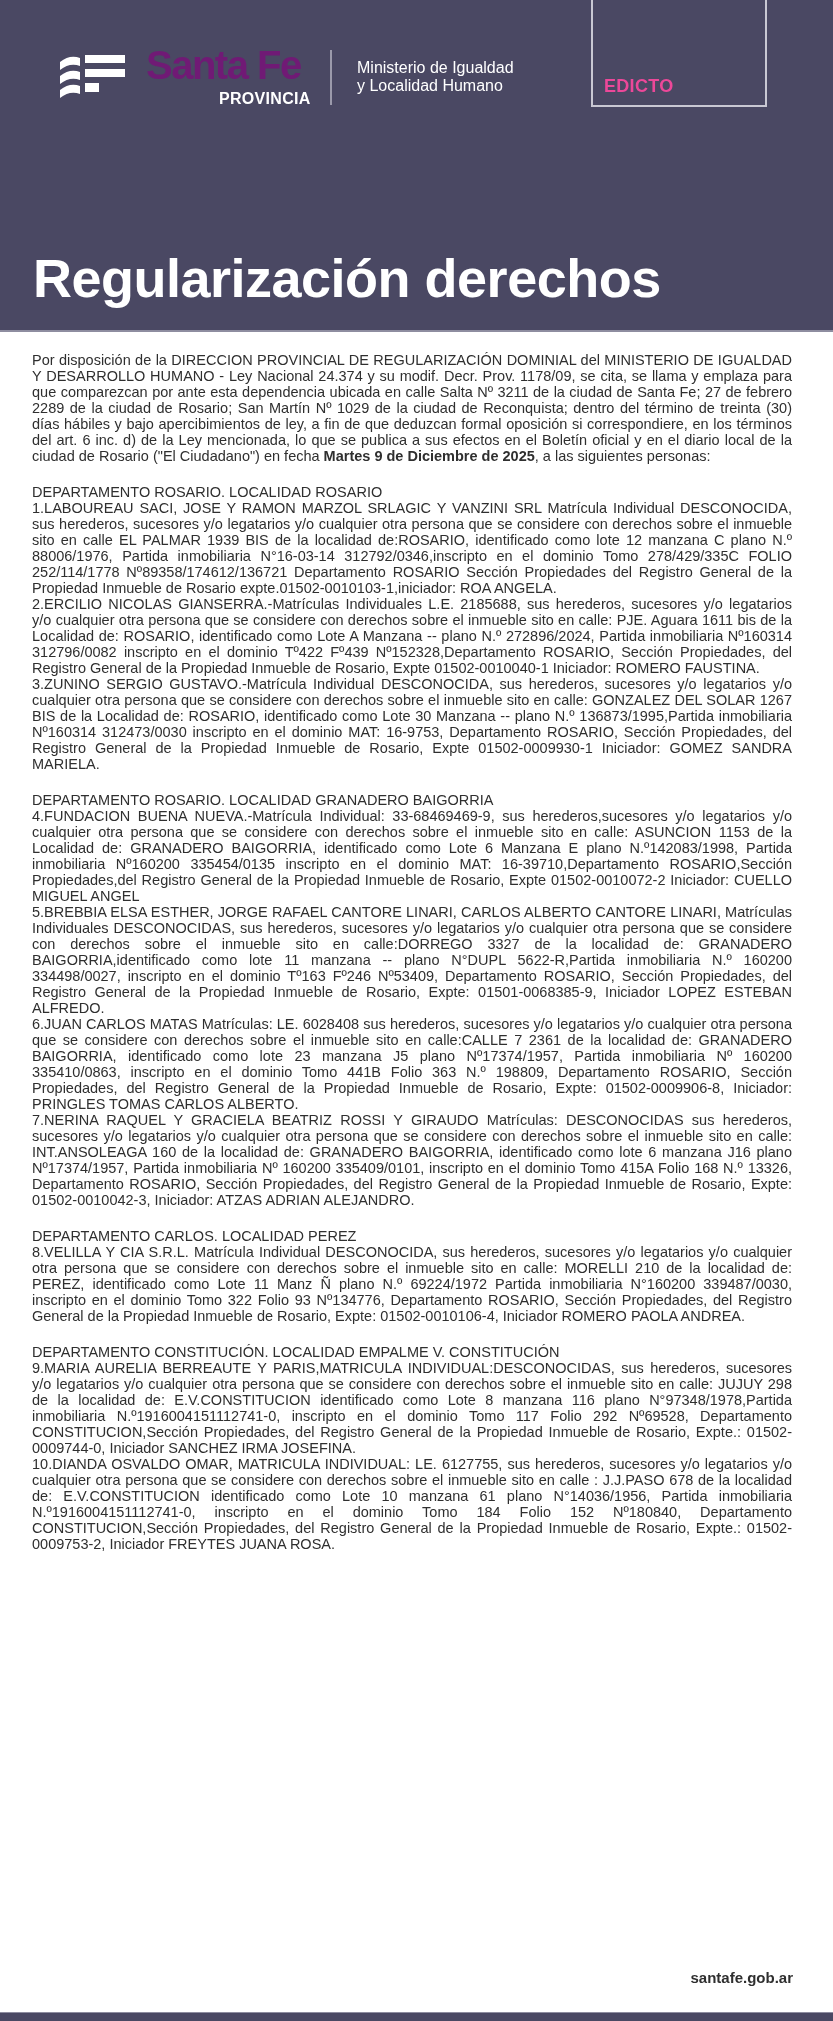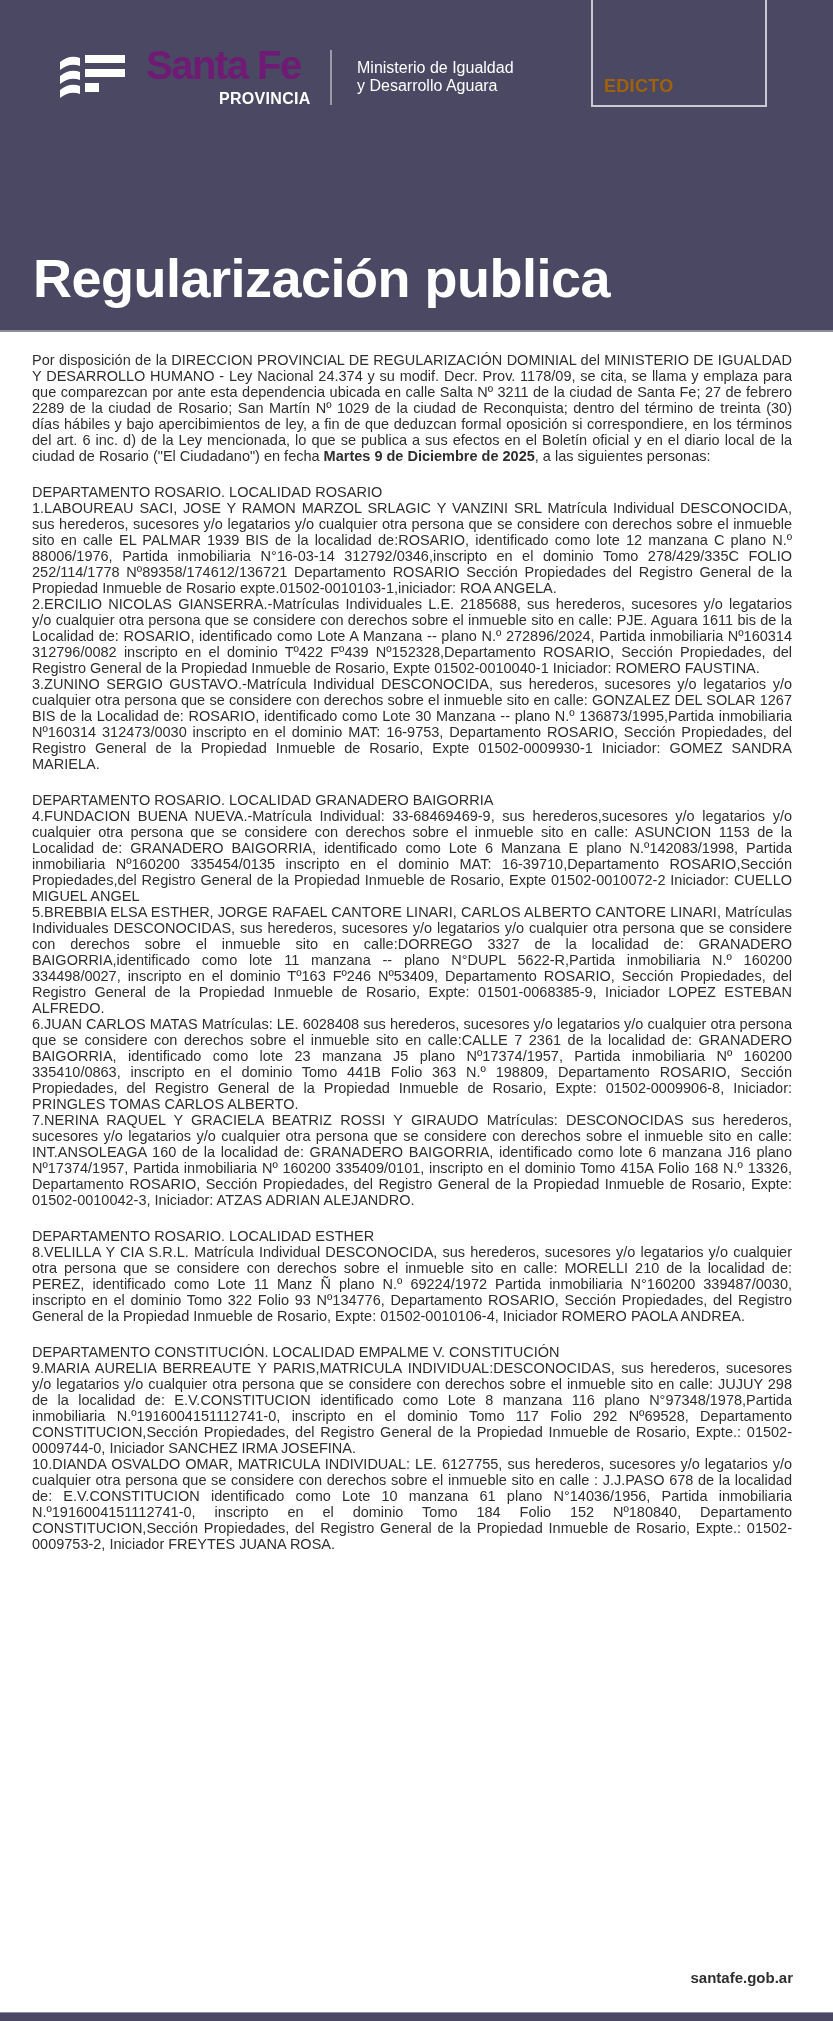--- a/index.html
+++ b/index.html
@@ -5,21 +5,21 @@
   html, body { margin: 0; padding: 0; background: #ffffff; }
   body { width: 833px; height: 2021px; position: relative; overflow: hidden; font-family: "Liberation Sans", "DejaVu Sans", sans-serif; color: #2f2f2f; }
   .header { position: absolute; left: 0; top: 0; width: 833px; height: 330px; background: #4a4863; }
   .header-border { position: absolute; left: 0; top: 330px; width: 833px; height: 2px; background: #8e8da0; }
   .logo { position: absolute; left: 58px; top: 50px; width: 70px; height: 55px; }
   .brand { position: absolute; left: 134px; top: 42px; color: #701a75; font-weight: bold; font-size: 40px; letter-spacing: -1.5px; line-height: 46px; font-family: "Liberation Sans", sans-serif; margin-left: 12px; }
   .brand-sub { position: absolute; left: 219px; top: 90px; color: #fff; font-weight: bold; font-size: 16px; letter-spacing: 0.3px; }
   .divider { position: absolute; left: 330px; top: 50px; width: 2px; height: 55px; background: #9b9aab; }
   .ministry { position: absolute; left: 357px; top: 59px; color: #fff; font-size: 16px; line-height: 18px; font-weight: normal; }
   .edicto-box { position: absolute; left: 591px; top: -2px; width: 176px; height: 109px; border: 2px solid #c9c8d3; box-sizing: border-box; }
-  .edicto-label { position: absolute; left: 604px; top: 76px; color: #a16207; font-weight: bold; font-size: 18px; letter-spacing: 0.3px; }
+  .edicto-label { position: absolute; left: 604px; top: 76px; color: #ec4899; font-weight: bold; font-size: 18px; letter-spacing: 0.3px; }
   .title { position: absolute; left: 33px; top: 248px; color: #fff; font-weight: bold; font-size: 54px; letter-spacing: -0.5px; line-height: 60px; }
   .content { position: absolute; left: 32px; top: 352px; width: 760px; font-size: 14.5px; line-height: 16px; text-align: justify; }
   .content p { margin: 0; }
   .intro { margin-bottom: 20px !important; }
   .section { margin-bottom: 20px; }
   .section-heading { font-weight: normal; }
   .entry { }
   .strong { font-weight: bold; }
   .footer-link { position: absolute; right: 40px; top: 1969px; font-weight: bold; font-size: 15px; color: #2f2f2f; text-decoration: none; text-align: center; }
   .bottom-bar { position: absolute; left: 0; top: 2012px; width: 833px; height: 9px; background: #4a4863; border-top: 1px solid #8e8da0; }
@@ -36,46 +36,46 @@
   <path d="M2 40 Q12 32 22 36 L22 44 Q12 40 2 48 Z" fill="#fff"></path>
   <rect x="27" y="5" width="40" height="8" fill="#fff"></rect>
   <rect x="27" y="19" width="40" height="8" fill="#fff"></rect>
   <rect x="27" y="33" width="14" height="9" fill="#fff"></rect>
 </svg>
 <div class="brand">Santa Fe</div>
 <div class="brand-sub">PROVINCIA</div>
 <div class="divider"></div>
 <div class="ministry">
   <div>Ministerio de Igualdad</div>
-  <div>y Desarrollo Aguara</div>
+  <div>y Localidad Humano</div>
 </div>
 <div class="edicto-box"></div>
 <div class="edicto-label">EDICTO</div>
-<h1 class="title" style="margin:0;">Regularización publica</h1>
+<h1 class="title" style="margin:0;">Regularización derechos</h1>
 
 <div class="content">
   <p class="intro"><span>Por disposición de la DIRECCION PROVINCIAL DE REGULARIZACIÓN DOMINIAL del MINISTERIO DE IGUALDAD Y DESARROLLO HUMANO - Ley Nacional 24.374 y su modif. Decr. Prov. 1178/09, se cita, se llama y emplaza para que comparezcan por ante esta dependencia ubicada en calle Salta Nº 3211 de la ciudad de Santa Fe; 27 de febrero 2289 de la ciudad de Rosario; San Martín Nº 1029 de la ciudad de Reconquista; dentro del término de treinta (30) días hábiles y bajo apercibimientos de ley, a fin de que deduzcan formal oposición si correspondiere, en los términos del art. 6 inc. d) de la Ley mencionada, lo que se publica a sus efectos en el Boletín oficial y en el diario local de la ciudad de Rosario ("El Ciudadano") en fecha </span><span class="strong">Martes 9 de Diciembre de 2025</span><span>, a las siguientes personas:</span></p>
 
   <div class="section">
     <p class="section-heading">DEPARTAMENTO ROSARIO. LOCALIDAD ROSARIO</p>
     <p class="entry">1.LABOUREAU SACI, JOSE Y RAMON MARZOL SRLAGIC Y VANZINI SRL Matrícula Individual DESCONOCIDA, sus herederos, sucesores y/o legatarios y/o cualquier otra persona que se considere con derechos sobre el inmueble sito en calle EL PALMAR 1939 BIS de la localidad de:ROSARIO, identificado como lote 12 manzana C plano N.º 88006/1976, Partida inmobiliaria N°16-03-14 312792/0346,inscripto en el dominio Tomo 278/429/335C FOLIO 252/114/1778 Nº89358/174612/136721 Departamento ROSARIO Sección Propiedades del Registro General de la Propiedad Inmueble de Rosario expte.01502-0010103-1,iniciador: ROA ANGELA.</p>
     <p class="entry">2.ERCILIO NICOLAS GIANSERRA.-Matrículas Individuales L.E. 2185688, sus herederos, sucesores y/o legatarios y/o cualquier otra persona que se considere con derechos sobre el inmueble sito en calle: PJE. Aguara 1611 bis de la Localidad de: ROSARIO, identificado como Lote A Manzana -- plano N.º 272896/2024, Partida inmobiliaria Nº160314 312796/0082 inscripto en el dominio Tº422 Fº439 Nº152328,Departamento ROSARIO, Sección Propiedades, del Registro General de la Propiedad Inmueble de Rosario, Expte 01502-0010040-1 Iniciador: ROMERO FAUSTINA.</p>
     <p class="entry">3.ZUNINO SERGIO GUSTAVO.-Matrícula Individual DESCONOCIDA, sus herederos, sucesores y/o legatarios y/o cualquier otra persona que se considere con derechos sobre el inmueble sito en calle: GONZALEZ DEL SOLAR 1267 BIS de la Localidad de: ROSARIO, identificado como Lote 30 Manzana -- plano N.º  136873/1995,Partida inmobiliaria Nº160314 312473/0030 inscripto en el dominio MAT: 16-9753, Departamento ROSARIO, Sección Propiedades, del Registro General de la Propiedad Inmueble de Rosario, Expte 01502-0009930-1 Iniciador: GOMEZ SANDRA MARIELA.</p>
   </div>
 
   <div class="section">
     <p class="section-heading">DEPARTAMENTO ROSARIO. LOCALIDAD GRANADERO BAIGORRIA</p>
     <p class="entry">4.FUNDACION BUENA NUEVA.-Matrícula Individual: 33-68469469-9, sus herederos,sucesores y/o legatarios y/o cualquier otra persona que se considere con derechos sobre el inmueble sito en calle: ASUNCION 1153 de la Localidad de: GRANADERO BAIGORRIA, identificado como Lote 6 Manzana E plano N.º142083/1998, Partida inmobiliaria Nº160200 335454/0135 inscripto en el dominio MAT: 16-39710,Departamento ROSARIO,Sección Propiedades,del Registro General de la Propiedad Inmueble de Rosario, Expte 01502-0010072-2 Iniciador: CUELLO MIGUEL ANGEL</p>
     <p class="entry">5.BREBBIA ELSA ESTHER, JORGE RAFAEL CANTORE LINARI, CARLOS ALBERTO CANTORE LINARI, Matrículas Individuales DESCONOCIDAS, sus herederos, sucesores y/o legatarios y/o cualquier otra persona que se considere con derechos sobre el inmueble sito en calle:DORREGO 3327 de la localidad de: GRANADERO BAIGORRIA,identificado como lote 11 manzana -- plano N°DUPL 5622-R,Partida inmobiliaria N.º 160200 334498/0027, inscripto en el dominio Tº163 Fº246 Nº53409, Departamento ROSARIO, Sección Propiedades, del Registro General de la Propiedad Inmueble de Rosario, Expte: 01501-0068385-9, Iniciador LOPEZ ESTEBAN ALFREDO.</p>
     <p class="entry">6.JUAN CARLOS MATAS Matrículas: LE. 6028408 sus herederos, sucesores y/o legatarios y/o cualquier otra persona que se considere con derechos sobre el inmueble sito en calle:CALLE 7 2361 de la localidad de: GRANADERO BAIGORRIA, identificado como lote 23 manzana J5 plano Nº17374/1957, Partida inmobiliaria Nº 160200 335410/0863, inscripto en el dominio Tomo 441B Folio 363 N.º 198809, Departamento ROSARIO, Sección Propiedades, del Registro General de la Propiedad Inmueble de Rosario, Expte: 01502-0009906-8, Iniciador: PRINGLES TOMAS CARLOS ALBERTO.</p>
     <p class="entry">7.NERINA RAQUEL Y GRACIELA BEATRIZ ROSSI Y GIRAUDO Matrículas: DESCONOCIDAS sus herederos, sucesores y/o legatarios y/o cualquier otra persona que se considere con derechos sobre el inmueble sito en calle: INT.ANSOLEAGA 160 de la localidad de: GRANADERO BAIGORRIA, identificado como lote 6 manzana J16 plano Nº17374/1957, Partida inmobiliaria Nº 160200 335409/0101, inscripto en el dominio Tomo 415A Folio 168 N.º 13326, Departamento ROSARIO, Sección Propiedades, del Registro General de la Propiedad Inmueble de Rosario, Expte: 01502-0010042-3, Iniciador: ATZAS ADRIAN ALEJANDRO.</p>
   </div>
 
   <div class="section">
-    <p class="section-heading">DEPARTAMENTO ROSARIO. LOCALIDAD ESTHER</p>
+    <p class="section-heading">DEPARTAMENTO CARLOS. LOCALIDAD PEREZ</p>
     <p class="entry">8.VELILLA Y CIA S.R.L. Matrícula Individual DESCONOCIDA, sus herederos, sucesores y/o legatarios y/o cualquier otra persona que se considere con derechos sobre el inmueble sito en calle: MORELLI 210 de la localidad de: PEREZ, identificado como Lote 11 Manz Ñ plano N.º 69224/1972 Partida inmobiliaria N°160200 339487/0030, inscripto en el dominio Tomo 322 Folio 93 Nº134776, Departamento ROSARIO, Sección Propiedades, del Registro General de la Propiedad Inmueble de Rosario, Expte: 01502-0010106-4, Iniciador ROMERO PAOLA ANDREA.</p>
   </div>
 
   <div class="section">
     <p class="section-heading">DEPARTAMENTO CONSTITUCIÓN. LOCALIDAD EMPALME V. CONSTITUCIÓN</p>
     <p class="entry">9.MARIA AURELIA BERREAUTE Y PARIS,MATRICULA INDIVIDUAL:DESCONOCIDAS, sus herederos, sucesores y/o legatarios y/o cualquier otra persona que se considere con derechos sobre el inmueble sito en calle: JUJUY 298 de la localidad de: E.V.CONSTITUCION identificado como Lote 8 manzana 116 plano N°97348/1978,Partida inmobiliaria N.º1916004151112741-0, inscripto en el dominio Tomo 117 Folio 292 Nº69528, Departamento CONSTITUCION,Sección Propiedades, del Registro General de la Propiedad Inmueble de Rosario, Expte.: 01502-0009744-0, Iniciador SANCHEZ IRMA JOSEFINA.</p>
     <p class="entry">10.DIANDA OSVALDO OMAR, MATRICULA INDIVIDUAL: LE. 6127755, sus herederos, sucesores y/o legatarios y/o cualquier otra persona que se considere con derechos sobre el inmueble sito en calle : J.J.PASO 678 de la localidad de: E.V.CONSTITUCION identificado como Lote 10 manzana 61 plano N°14036/1956, Partida inmobiliaria N.º1916004151112741-0, inscripto en el dominio Tomo 184 Folio 152 Nº180840, Departamento CONSTITUCION,Sección Propiedades, del Registro General de la Propiedad Inmueble de Rosario, Expte.: 01502-0009753-2, Iniciador FREYTES JUANA ROSA.</p>
   </div>
 </div>
 

